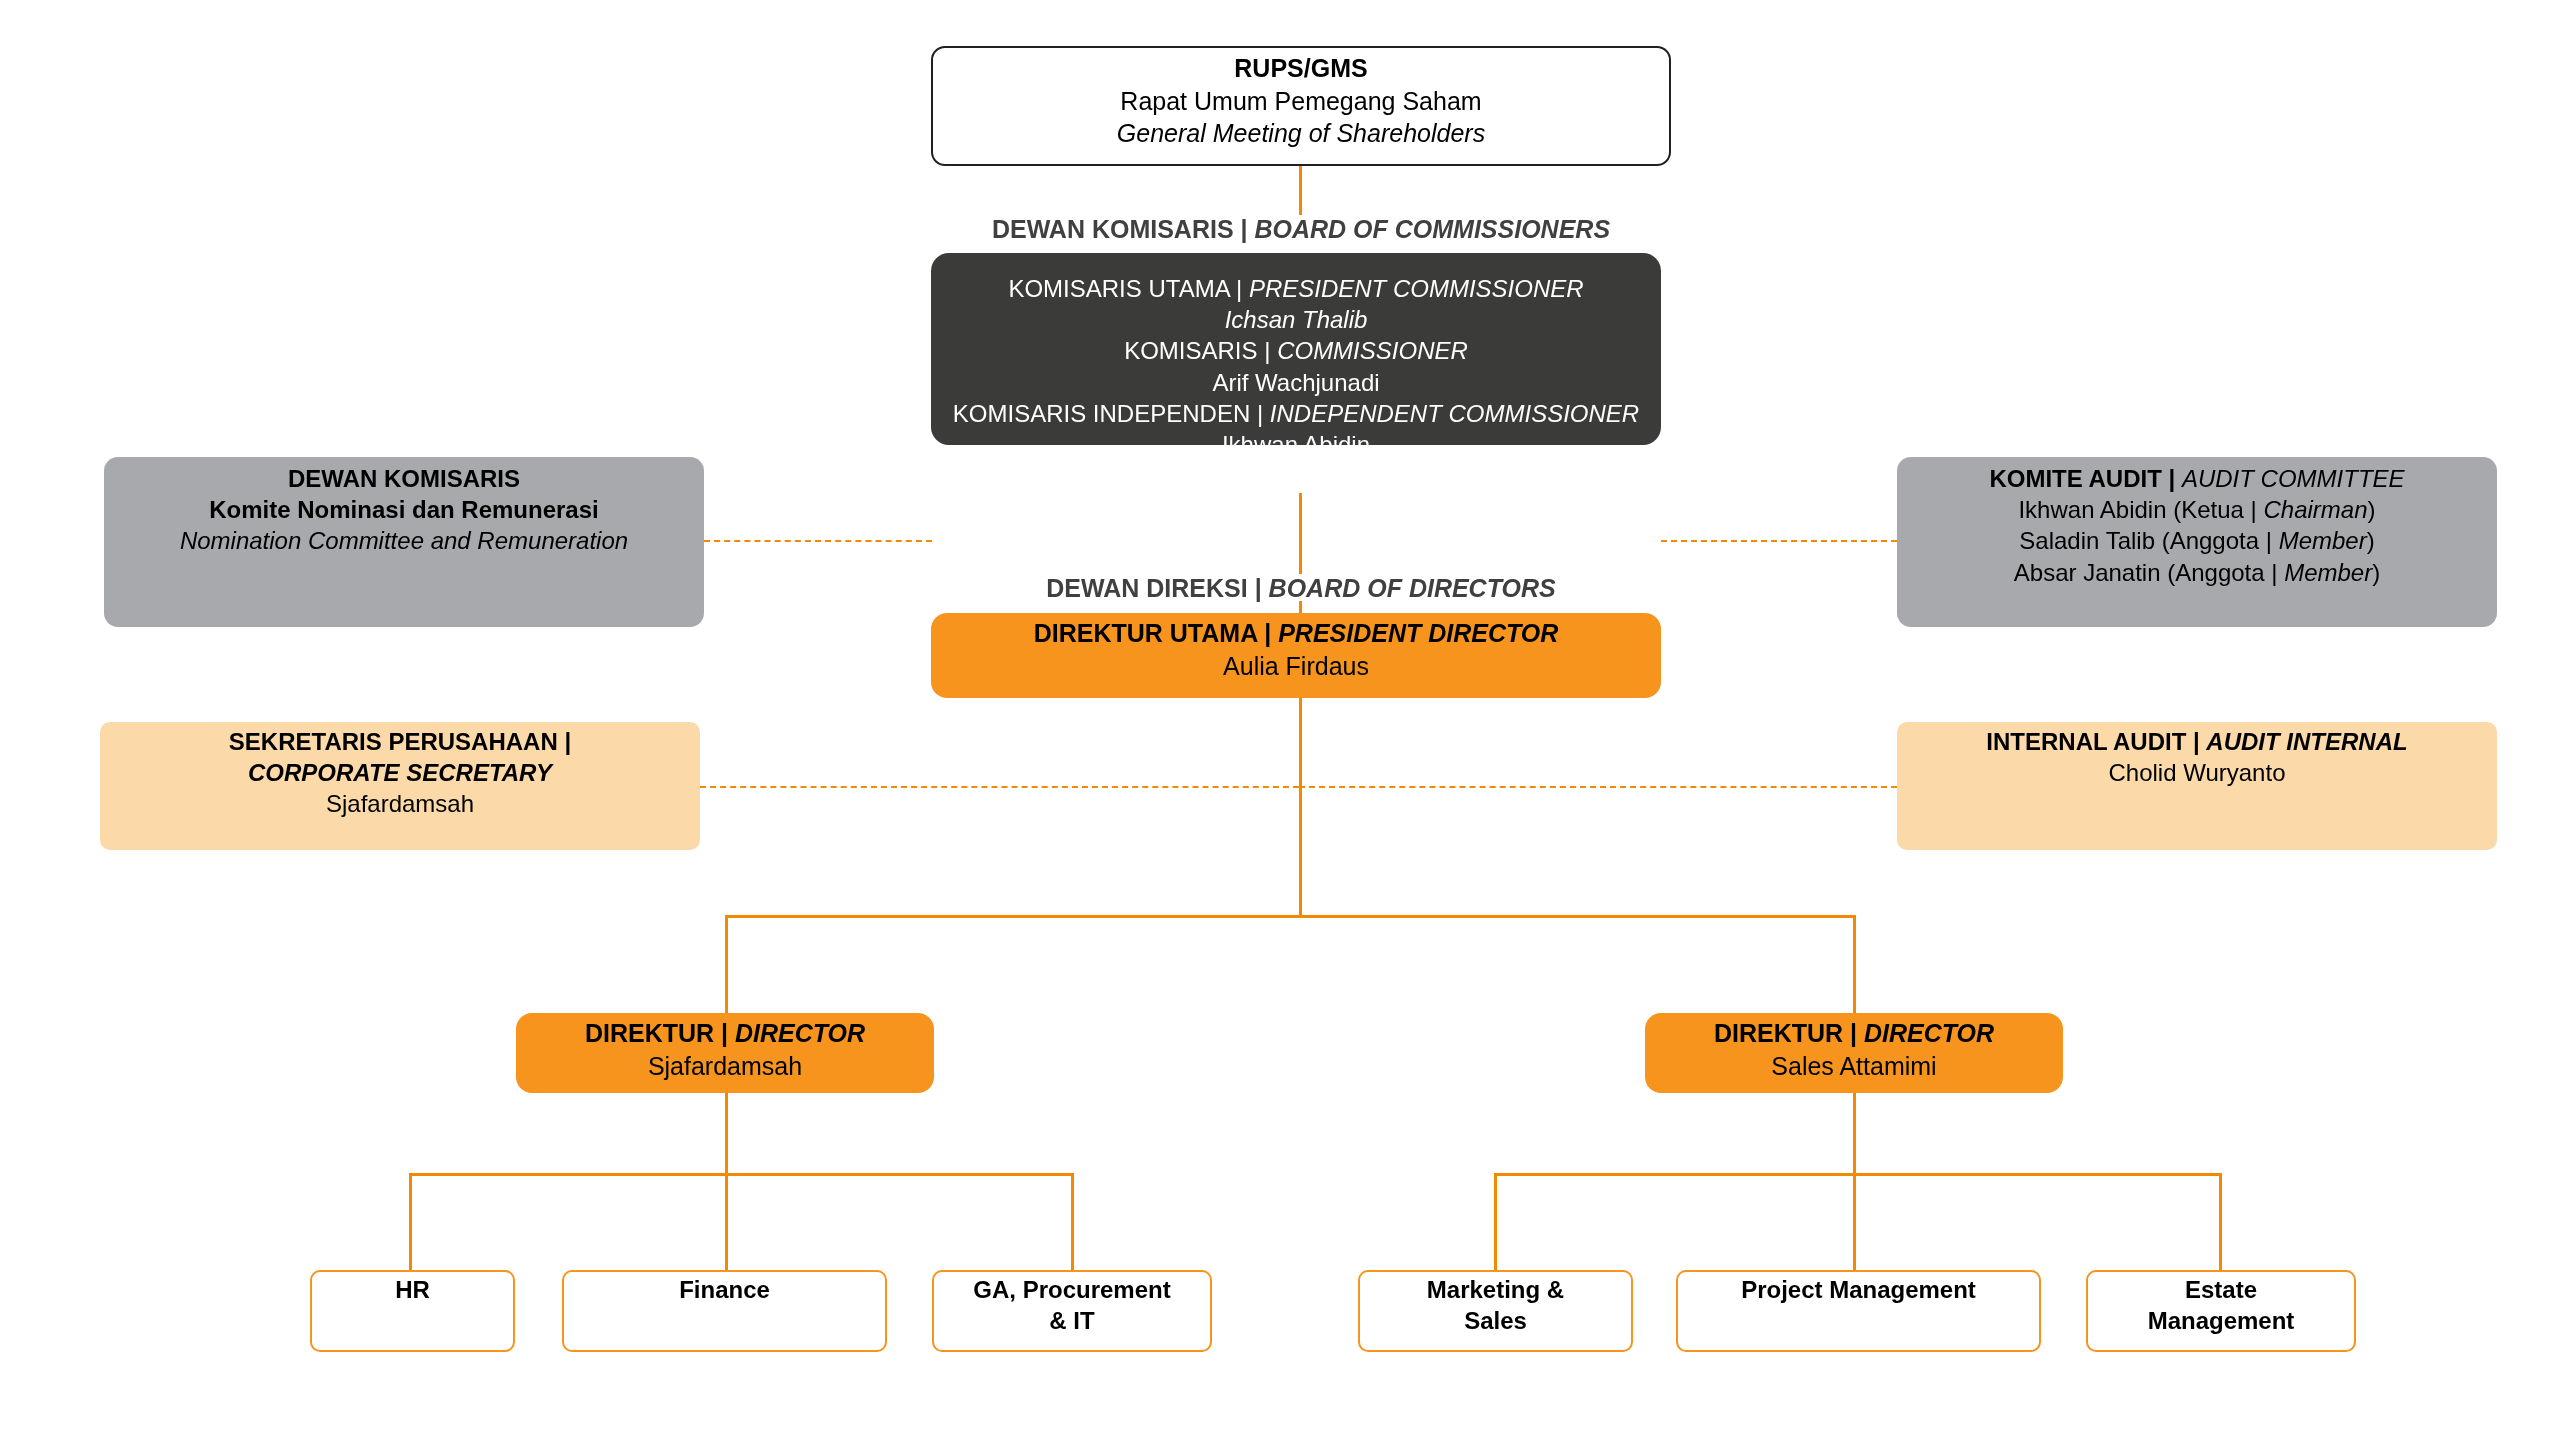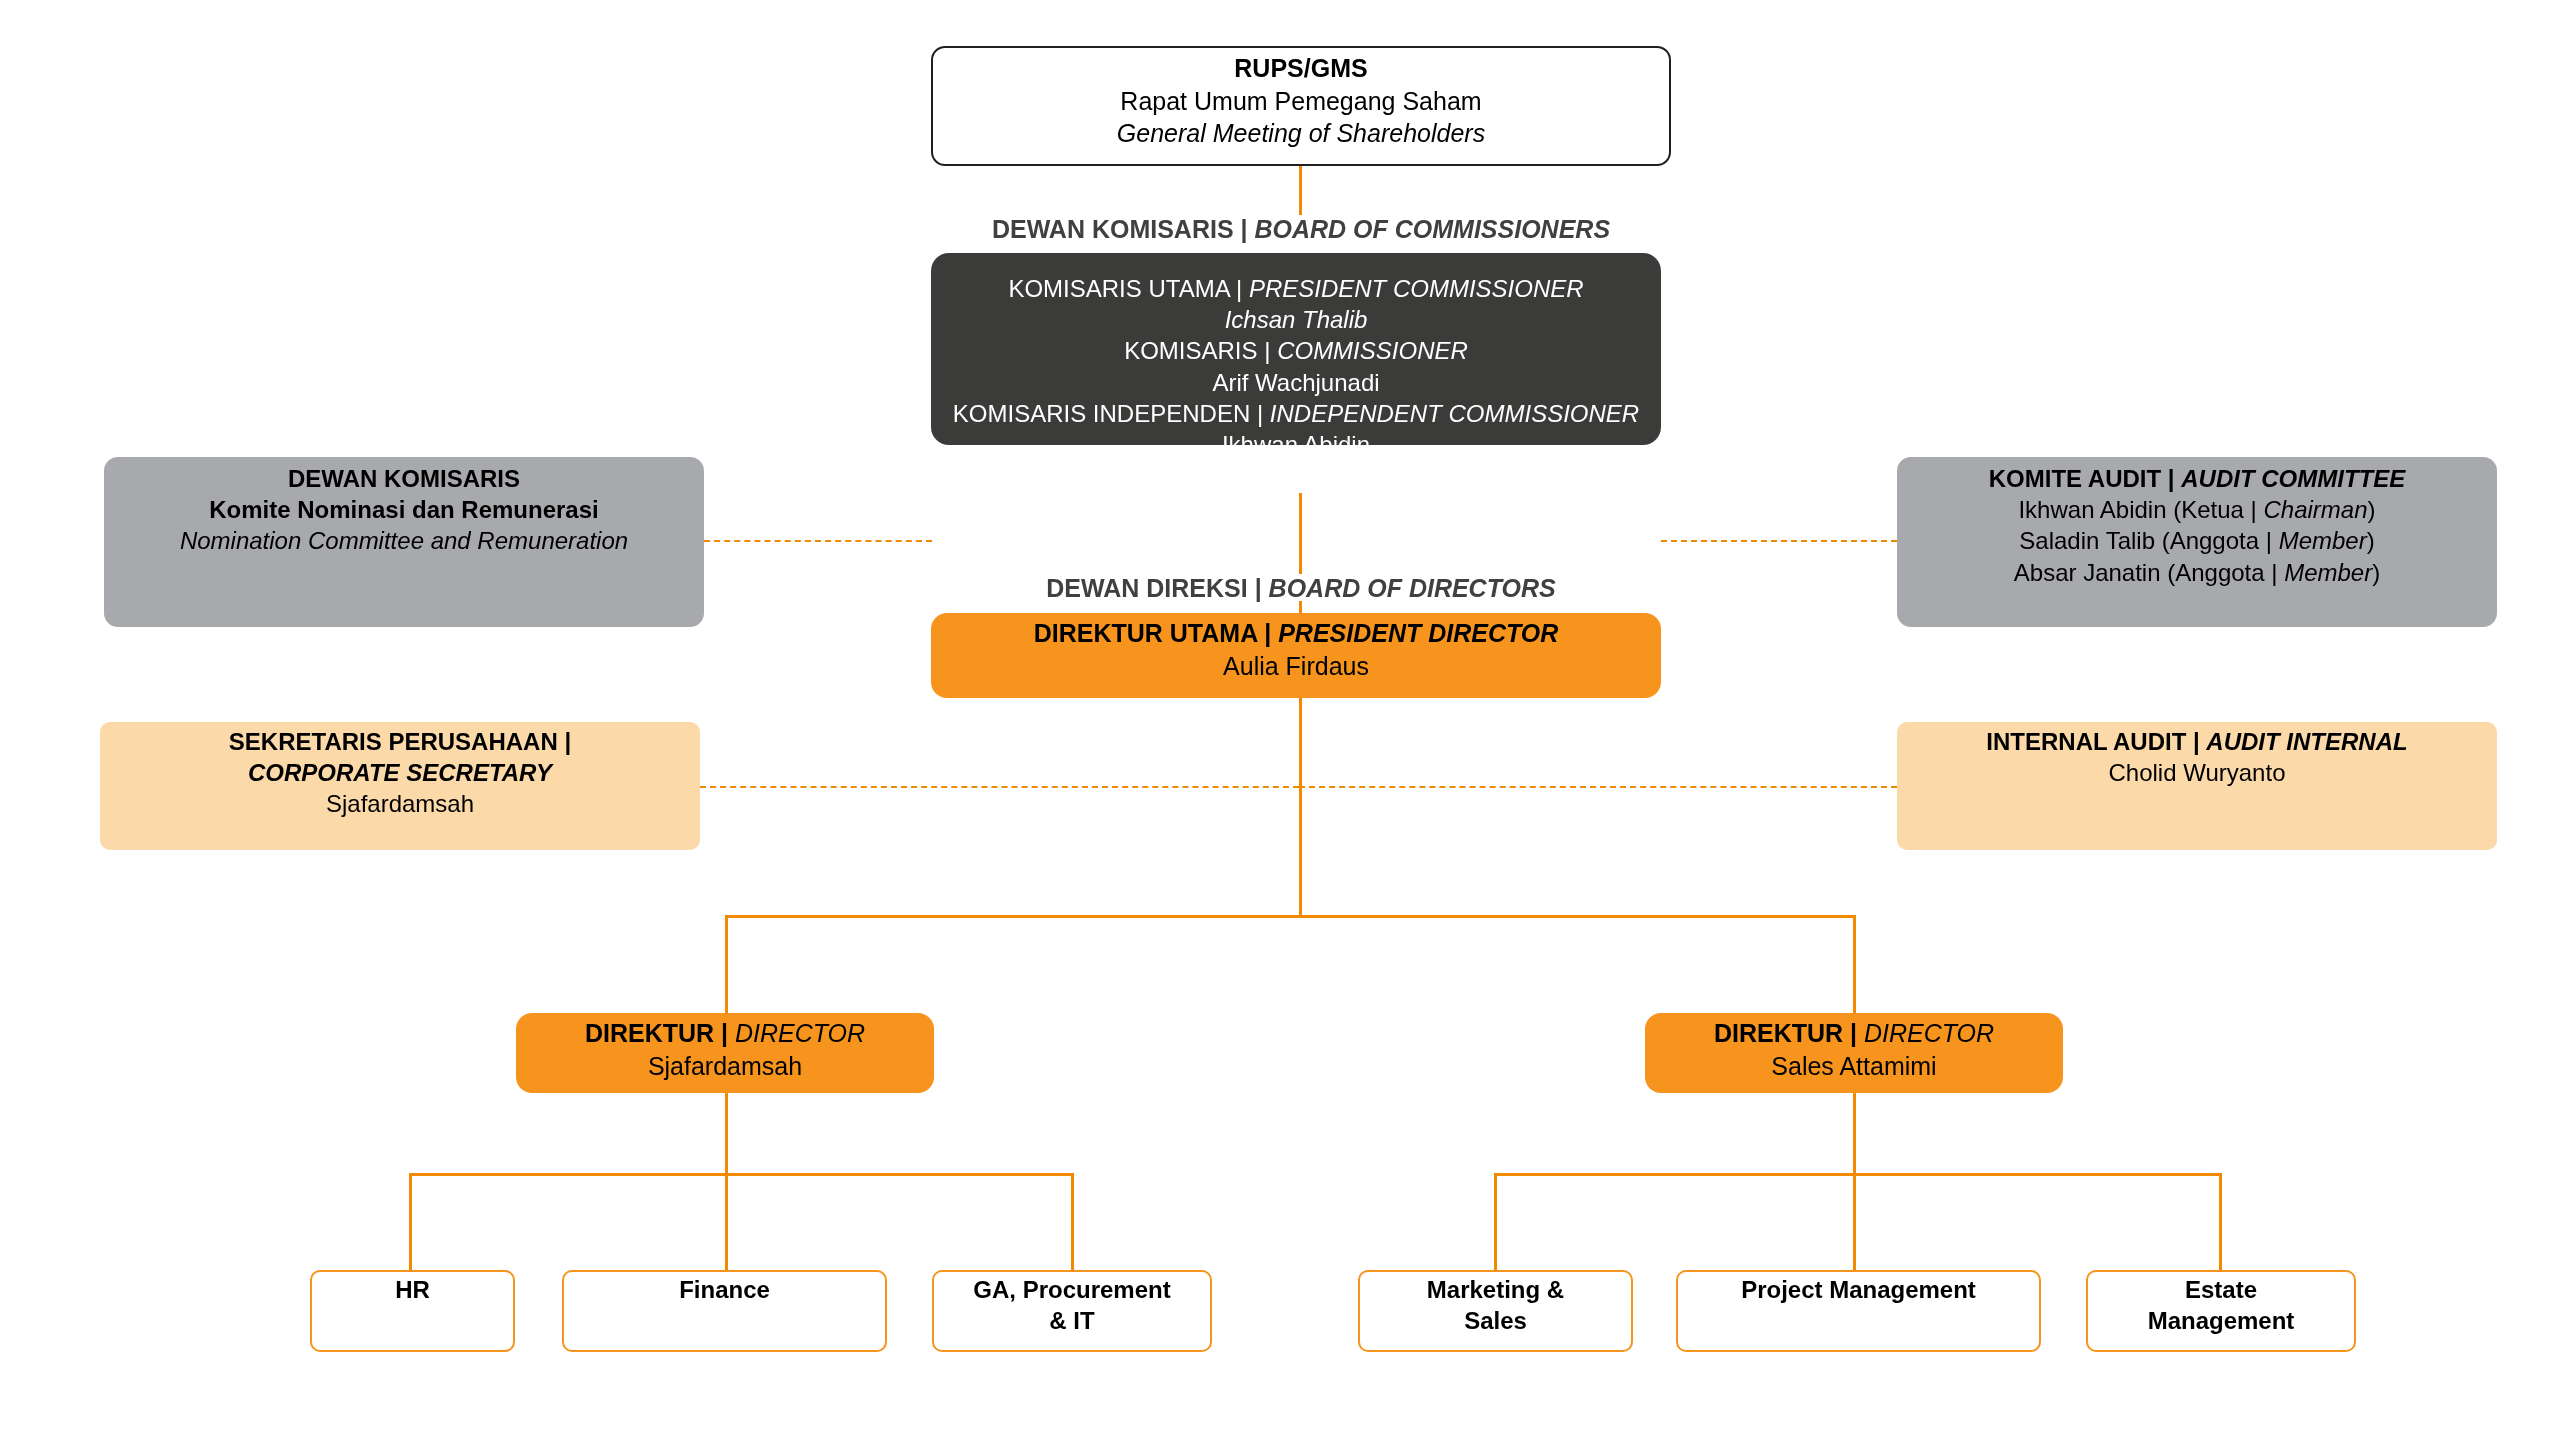--- a/index.html
+++ b/index.html
@@ -98,21 +98,21 @@
   #nomination .l2 { font-weight: bold; }
   #nomination .l3 { font-style: italic; }
 
   #komite-audit {
     left: 1897px;
     top: 457px;
     width: 600px;
     height: 170px;
   }
   #komite-audit .hdr { font-weight: bold; }
-  #komite-audit .hdr .it { font-style: italic; font-weight: bold; }
+  #komite-audit .hdr .it { font-style: italic; font-weight: normal; }
   #komite-audit .it { font-style: italic; }
 
   
   .orange {
     background: #F7941D;
     border-radius: 16px;
     color: #000;
     font-size: 25px;
     padding: 4px 10px;
   }
@@ -153,21 +153,21 @@
 
   
   .director {
     width: 418px;
     height: 80px;
     top: 1013px;
   }
   #dir-left { left: 516px; }
   #dir-right { left: 1645px; }
   .director .l1 { font-weight: bold; }
-  .director .l1 .it { font-style: italic; font-weight: normal; }
+  .director .l1 .it { font-style: italic; font-weight: bold; }
 
   
   .unit {
     border: 2px solid #F7941D;
     border-radius: 10px;
     background: #ffffff;
     color: #000;
     font-size: 24px;
     font-weight: bold;
     height: 82px;

